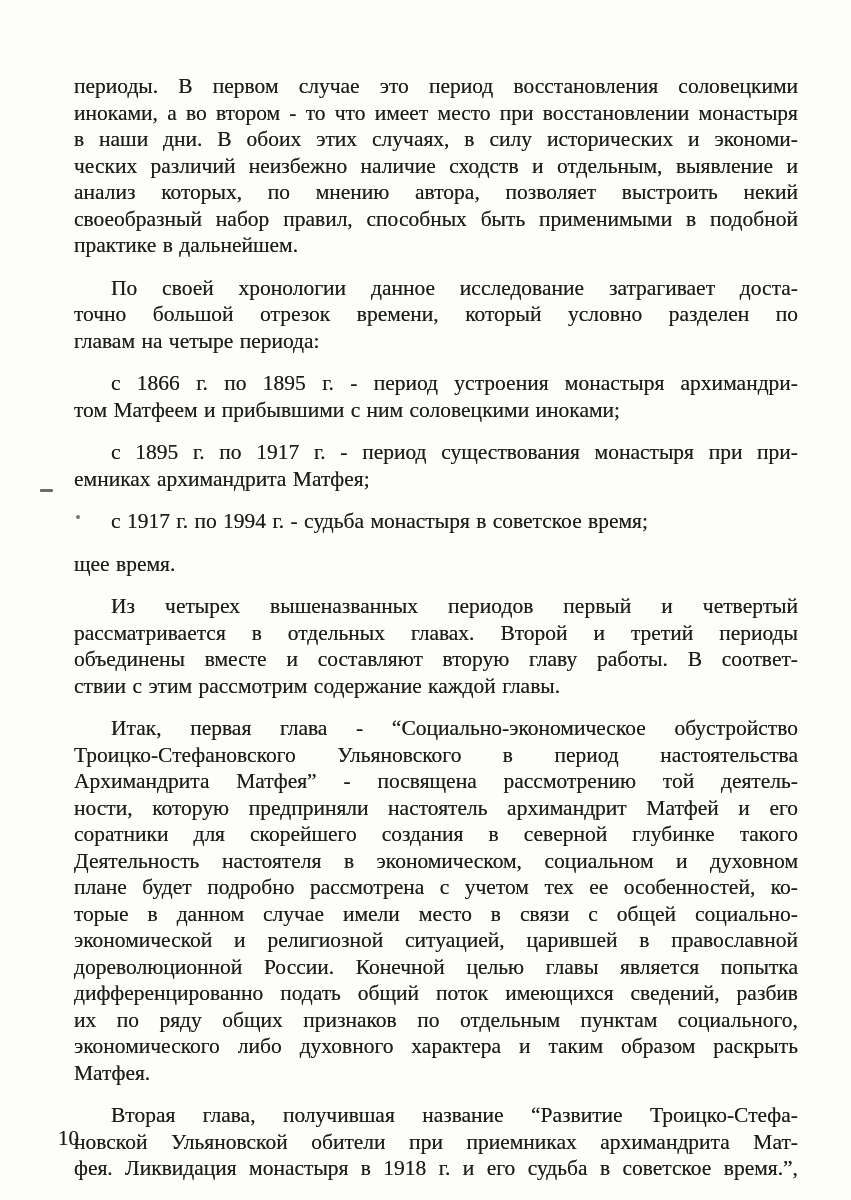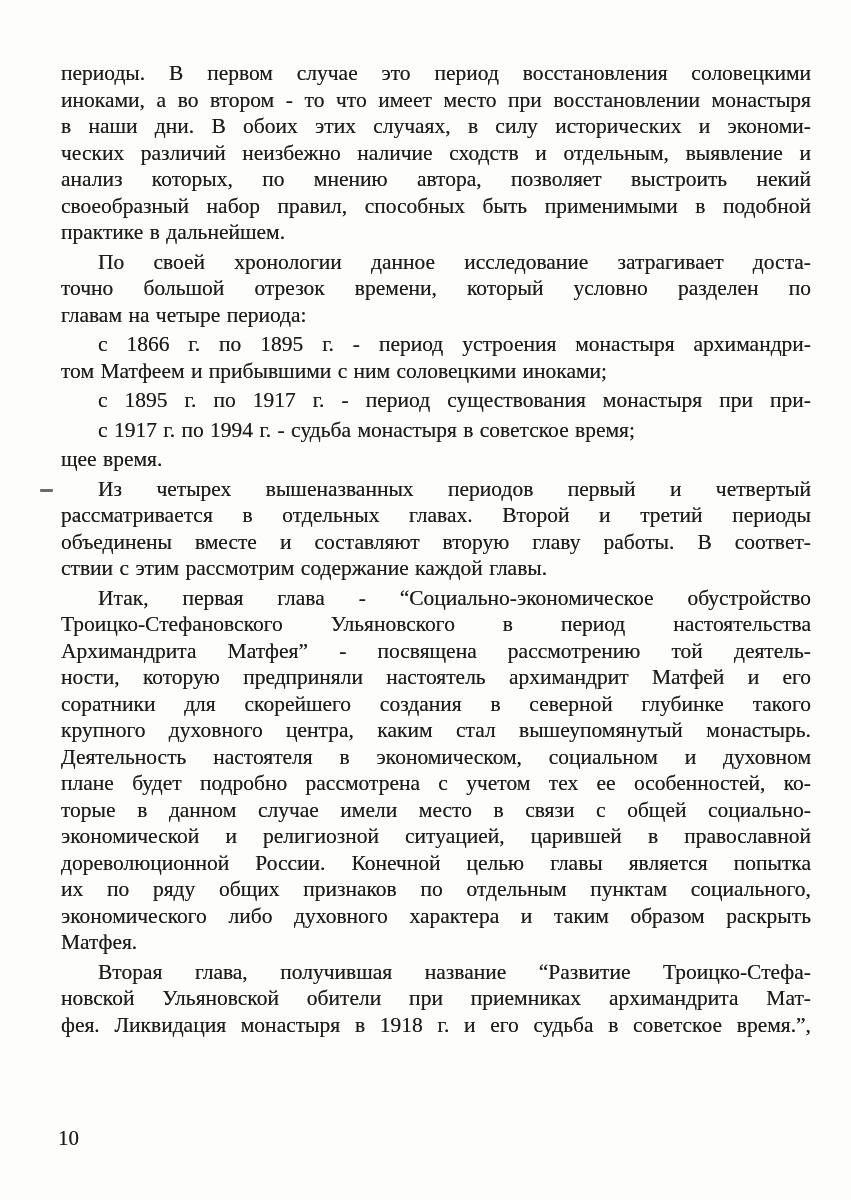--- a/index.html
+++ b/index.html
@@ -17,21 +17,21 @@
   .text-block {
     position: absolute;
     left: 58px;
     top: 57px;
     width: 756px;
     color: #1c1c1a;
     font-size: 21.5px;
     line-height: 26.5px;
     text-shadow: 0 0 0.5px rgba(20,20,20,0.65);
   }
-  .paragraph { margin: 3px; padding: 0; }
+  .paragraph { margin: 16px; padding: 0; }
   .line {
     text-align: justify;
     text-align-last: justify;
     word-spacing: 1px;
   }
   .line.last {
     text-align-last: left;
   }
   .line.indent {
     text-indent: 37px;
@@ -84,45 +84,46 @@
       <div class="line indent">По своей хронологии данное исследование затрагивает доста-</div>
       <div class="line">точно большой отрезок времени, который условно разделен по</div>
       <div class="line last">главам на четыре периода:</div>
     </div>
     <div class="paragraph">
       <div class="line indent">с 1866 г. по 1895 г. - период устроения монастыря архимандри-</div>
       <div class="line last">том Матфеем и прибывшими с ним соловецкими иноками;</div>
     </div>
     <div class="paragraph">
       <div class="line indent">с 1895 г. по 1917 г. - период существования монастыря при при-</div>
+      <div class="line last">емниках архимандрита Матфея;</div>
     </div>
     <div class="paragraph">
       <div class="line indent last">с 1917 г. по 1994 г. - судьба монастыря в советское время;</div>
     </div>
     <div class="paragraph">
       <div class="line last">щее время.</div>
     </div>
     <div class="paragraph">
       <div class="line indent">Из четырех вышеназванных периодов первый и четвертый</div>
       <div class="line">рассматривается в отдельных главах. Второй и третий периоды</div>
       <div class="line">объединены вместе и составляют вторую главу работы. В соответ-</div>
       <div class="line last">ствии с этим рассмотрим содержание каждой главы.</div>
     </div>
     <div class="paragraph">
       <div class="line indent">Итак, первая глава - “Социально-экономическое обустройство</div>
       <div class="line">Троицко-Стефановского Ульяновского в период настоятельства</div>
       <div class="line">Архимандрита Матфея” - посвящена рассмотрению той деятель-</div>
       <div class="line">ности, которую предприняли настоятель архимандрит Матфей и его</div>
       <div class="line">соратники для скорейшего создания в северной глубинке такого</div>
-      <div class="line">крупного духовного центра, каким стал вышеупомянутый монастырь.</div>
       <div class="line">Деятельность настоятеля в экономическом, социальном и духовном</div>
       <div class="line">плане будет подробно рассмотрена с учетом тех ее особенностей, ко-</div>
       <div class="line">торые в данном случае имели место в связи с общей социально-</div>
       <div class="line">экономической и религиозной ситуацией, царившей в православной</div>
       <div class="line">дореволюционной России. Конечной целью главы является попытка</div>
+      <div class="line">дифференцированно подать общий поток имеющихся сведений, разбив</div>
       <div class="line">их по ряду общих признаков по отдельным пунктам социального,</div>
       <div class="line">экономического либо духовного характера и таким образом раскрыть</div>
       <div class="line last">Матфея.</div>
     </div>
     <div class="paragraph">
       <div class="line indent">Вторая глава, получившая название “Развитие Троицко-Стефа-</div>
       <div class="line">новской Ульяновской обители при приемниках архимандрита Мат-</div>
       <div class="line">фея. Ликвидация монастыря в 1918 г. и его судьба в советское время.”,</div>
     </div>
   </main>

